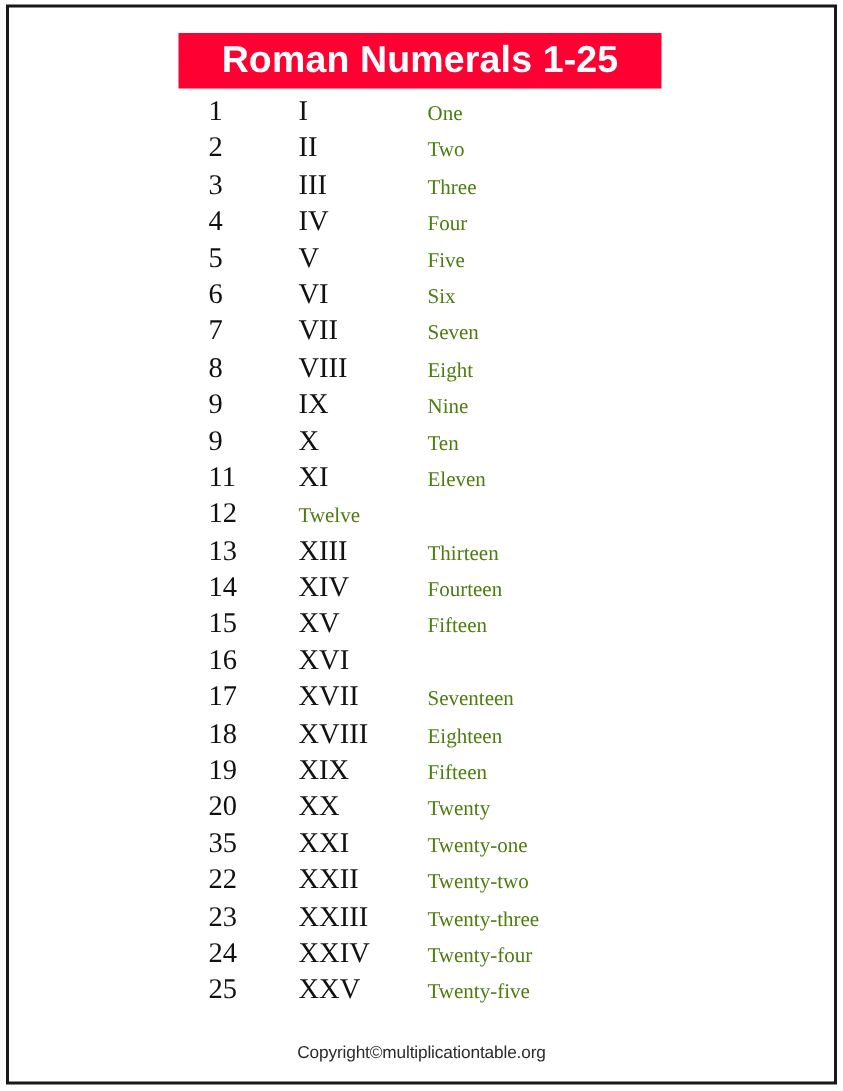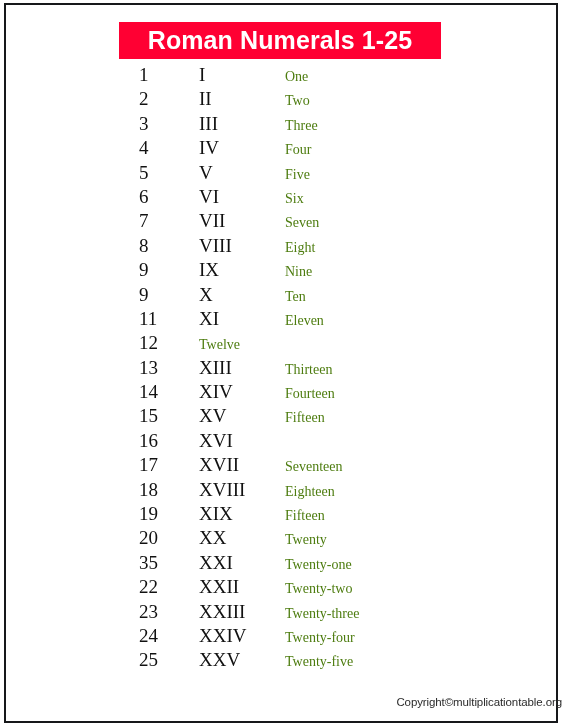--- a/index.html
+++ b/index.html
@@ -89,21 +89,21 @@
     color: #4d7c0f;
     text-align: left;
     white-space: nowrap;
   }
 
   .footer {
     position: absolute;
     left: 0;
     right: 0;
     top: 696px;
-    text-align: right;
+    text-align: center;
     font-family: "Liberation Sans", "DejaVu Sans", sans-serif;
     font-size: 11.5px;
     color: #2b2b2b;
     letter-spacing: -0.1px;
   }
 </style>
 </head>
 <body>
 
 <div class="page">

